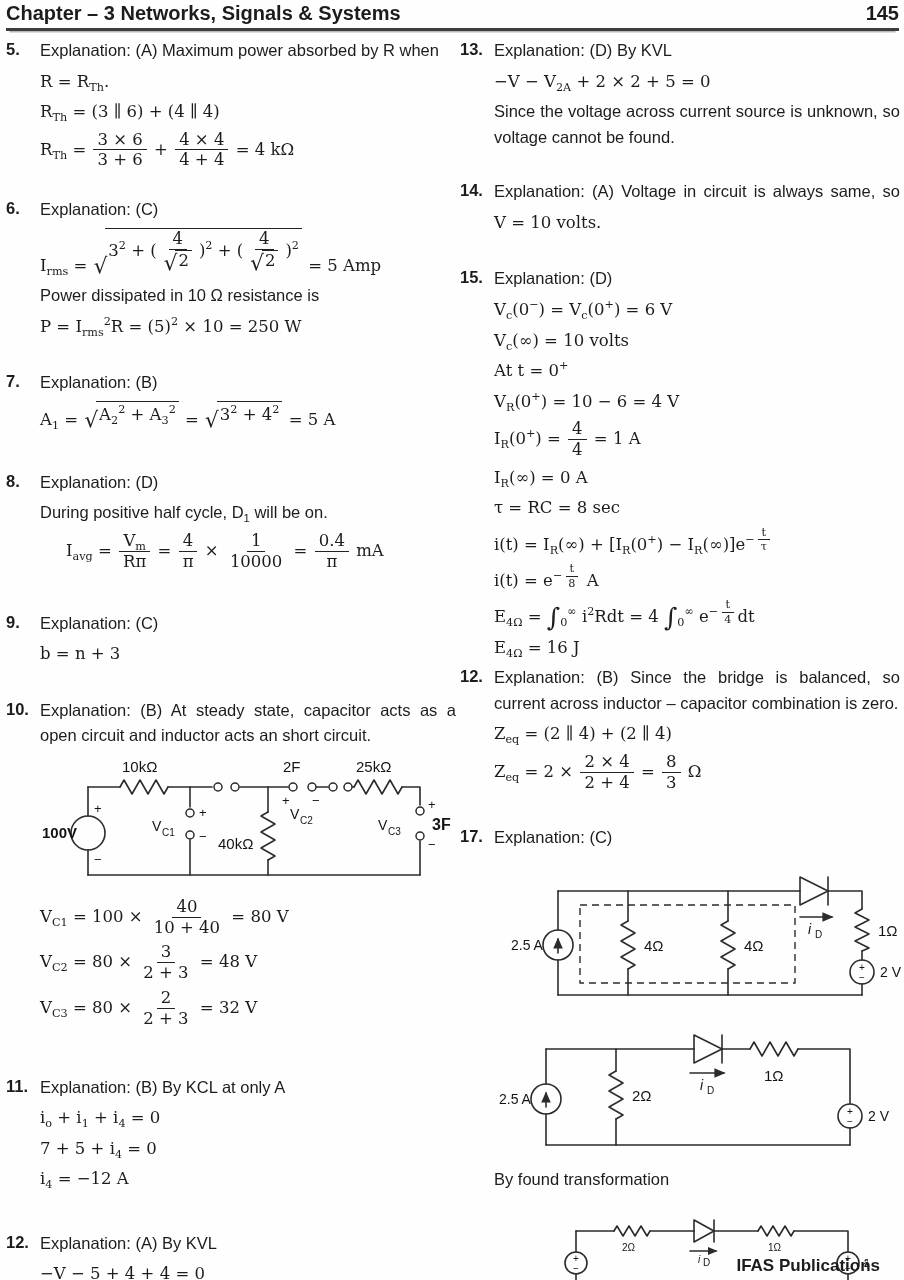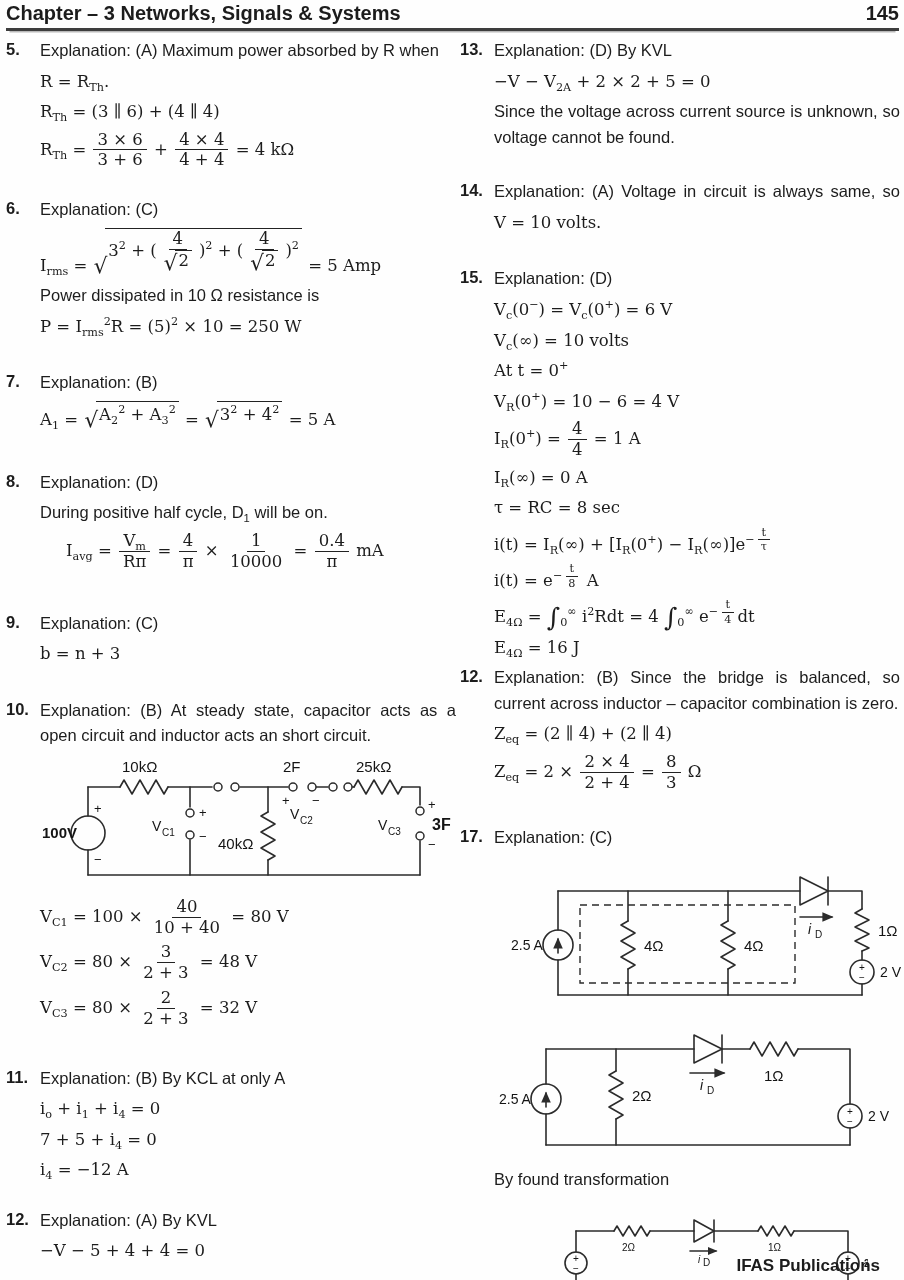--- a/index.html
+++ b/index.html
@@ -135,21 +135,21 @@
     </div>
 
     <div class="item" style="margin-bottom:26px">
       <div class="inum">9.</div>
       <div class="ibody">
         <p class="head"><b>Explanation: (C)</b></p>
         <div class="ln math">b = n + 3</div>
       </div>
     </div>
 
-    <div class="item" style="margin-bottom:32px">
+    <div class="item" style="margin-bottom:41px">
       <div class="inum">10.</div>
       <div class="ibody">
         <p class="head"><b>Explanation: (B)</b><span>At steady state, capacitor acts as a open circuit and inductor acts an short circuit.</span></p>
 
         <div class="fig">
           <svg width="414" height="132" viewBox="0 0 414 132">
 
             <polyline class="cw" points="48,30 80,30"></polyline>
             <polyline class="cw" points="80,30 84,23 92,37 100,23 108,37 116,23 124,37 128,30"></polyline>
             <polyline class="cw" points="128,30 172,30"></polyline>
@@ -217,21 +217,21 @@
               <span class="fn">3</span>
               <span class="fd">2 + 3</span>
             </span> = 48 V</div>
         <div class="ln math">V<sub>C3</sub> = 80 × <span class="frac">
               <span class="fn">2</span>
               <span class="fd">2 + 3</span>
             </span> = 32 V</div>
       </div>
     </div>
 
-    <div class="item" style="margin-bottom:20px">
+    <div class="item" style="margin-bottom:34px">
       <div class="inum">11.</div>
       <div class="ibody">
         <p class="head"><b>Explanation: (B)</b><span>By KCL at only A</span></p>
         <div class="ln math">i<sub>o</sub> + i<sub>1</sub> + i<sub>4</sub> = 0</div>
         <div class="ln math">7 + 5 + i<sub>4</sub> = 0</div>
         <div class="ln math">i<sub>4</sub> = −12 A</div>
       </div>
     </div>
 
     <div class="item">

